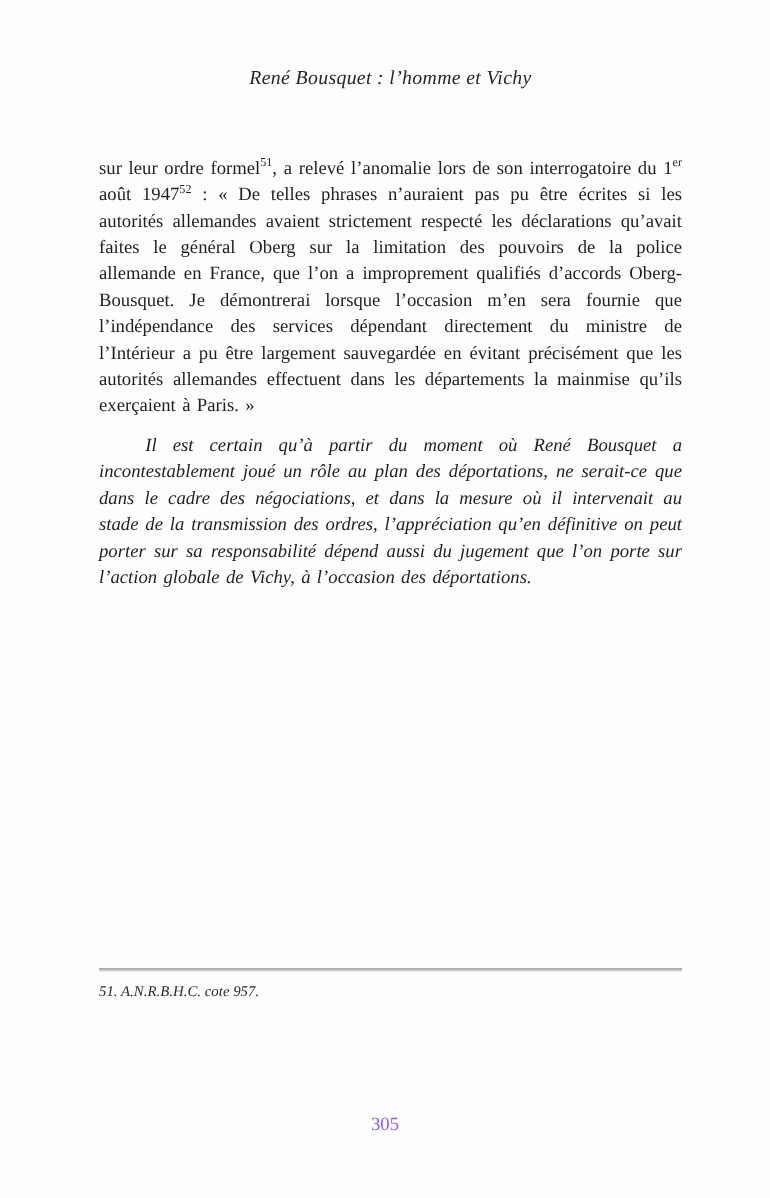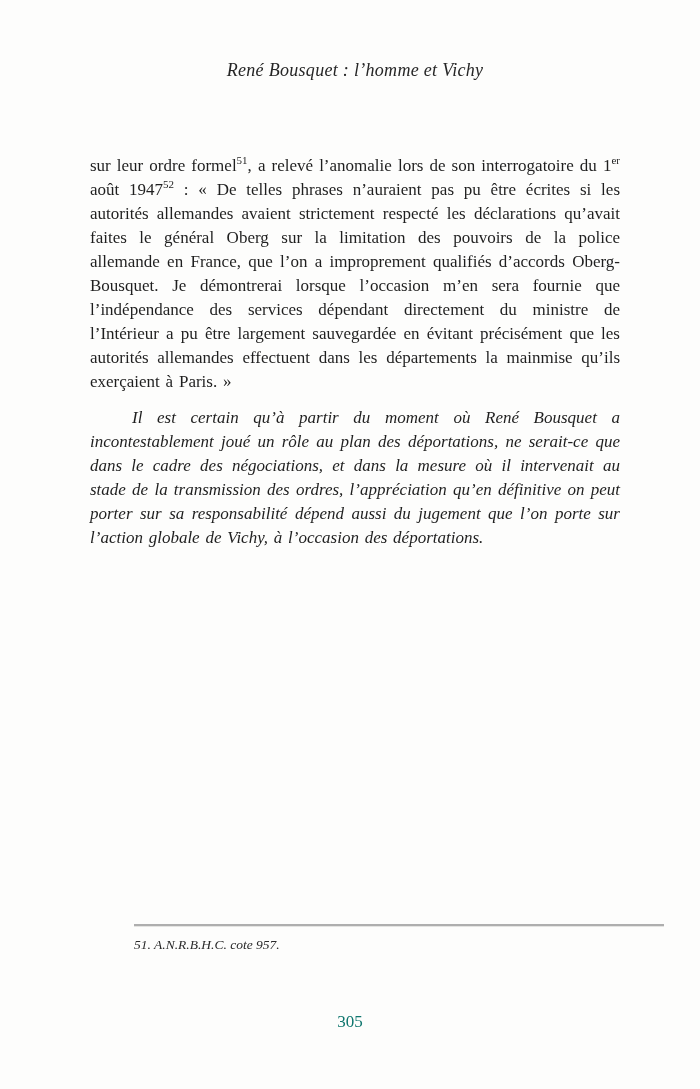--- a/index.html
+++ b/index.html
@@ -29,62 +29,60 @@
   }
   .body-text {
     position: absolute;
     top: 141px;
     left: 90px;
     width: 530px;
     font-size: 17px;
     line-height: 24px;
     text-align: justify;
     word-spacing: 0.09em;
-    margin-top: 13px;
   }
   .body-text p {
     margin: 0;
   }
   .para-2 {
     margin-top: 12px !important;
     text-indent: 42px;
     font-style: italic;
   }
   sup.fnref {
     font-size: 11px;
     line-height: 0;
     vertical-align: super;
   }
   .footnote-block {
     position: absolute;
-    top: 924px;
+    top: 880px;
     left: 90px;
     width: 530px;
-    margin-left: 44px;
   }
   .footnote-rule {
     height: 2px;
     background: #aeaeae;
     border-bottom: 1px solid #e4e4e2;
     margin-bottom: 9px;
   }
   .footnote {
     font-style: italic;
     font-size: 13.5px;
     line-height: 18px;
     color: #2a2a2a;
   }
   .page-number {
     position: absolute;
     top: 1012px;
     left: 0;
     width: 700px;
     text-align: center;
     font-size: 17px;
-    color: #0f766e;
+    color: #8b5cf6;
   }
 </style>
 </head>
 <body>
 
 <div class="page">
 
   <div class="running-header">René Bousquet : l’homme et Vichy</div>
 
   <div class="body-text">

